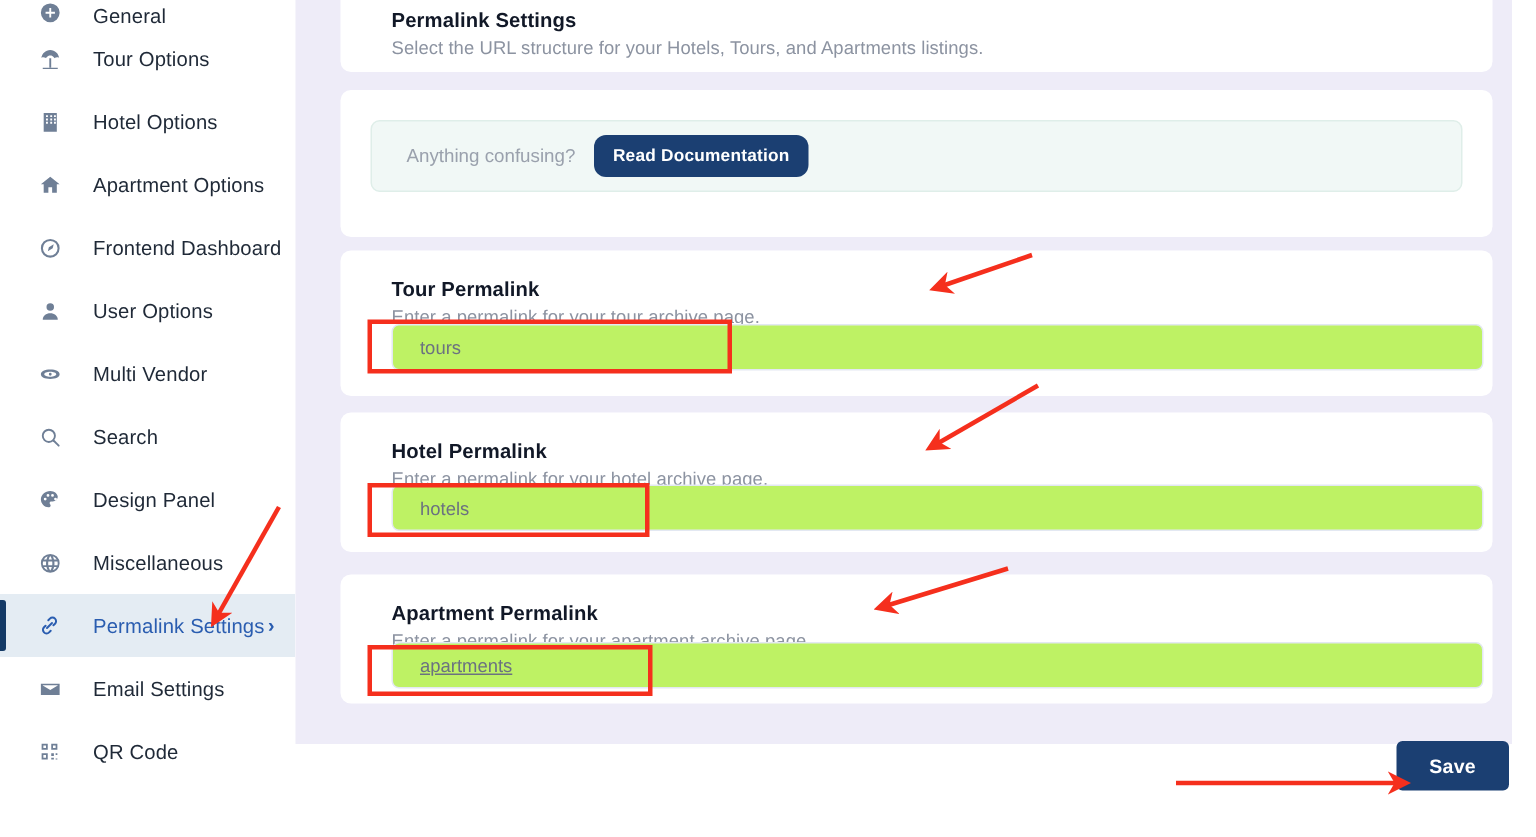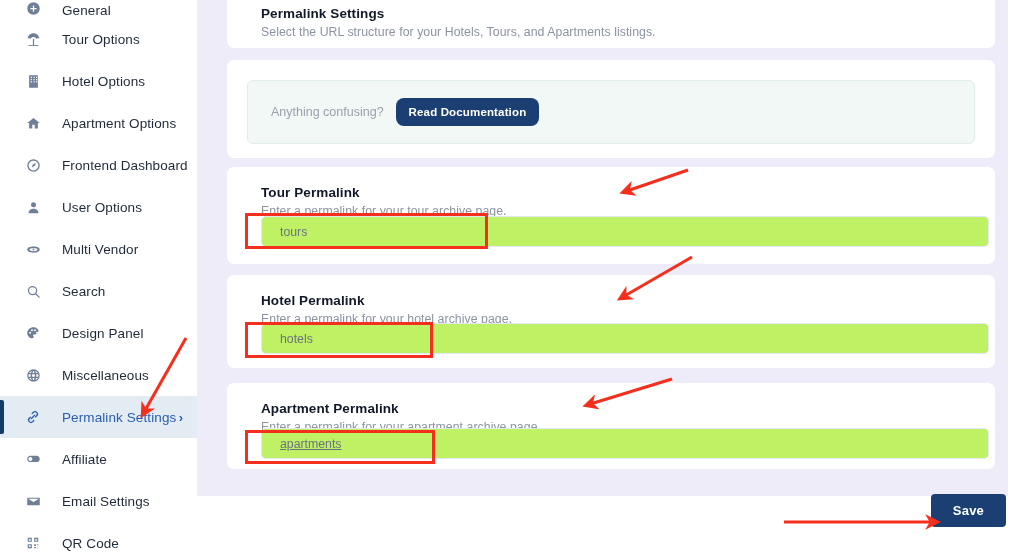--- a/index.html
+++ b/index.html
@@ -77,21 +77,21 @@
     font-size: 12.3px; color: #8c93a1; margin-top: 4px;
     letter-spacing: .05px;
   }
   
   #card-header { top: -22px; height: 70px; padding: 28px 0 0 34px; border-radius: 0 0 7px 7px; }
 
   
   #card-docs { top: 60px; height: 98px; }
   .docs-banner {
     position: absolute; left: 20px; top: 20px;
-    width: 728px; height: 64px;
+    width: 728px; height: 48px;
     background: #f1f8f6; border: 1px solid #dfeee9; border-radius: 6px;
     display: flex; align-items: center; padding-left: 23px;
   }
   .docs-q { font-size: 12.5px; color: #9aa1ad; }
   .btn-docs {
     margin-left: 12px;
     background: #1b3f72; color: #ffffff;
     font-size: 11.5px; font-weight: bold;
     padding: 8px 13px; border: none; border-radius: 8px;
     cursor: pointer; letter-spacing: .15px;
@@ -230,28 +230,20 @@
       <div class="nav-item active">
         <span class="ic">
           <svg width="16" height="16" viewBox="0 0 24 24" fill="none" stroke="currentColor" stroke-width="2" stroke-linecap="round">
             <path d="M9.5 14.5l5-5"></path>
             <path d="M10.8 6.7l1.6-1.6a3.6 3.6 0 115.1 5.1l-1.6 1.6"></path>
             <path d="M13.2 17.3l-1.6 1.6a3.6 3.6 0 11-5.1-5.1l1.6-1.6"></path>
           </svg>
         </span>
         <span class="lbl">Permalink Settings</span>
         <span class="chev">›</span>
-      </div>
-      <div class="nav-item">
-        <span class="ic">
-          <svg width="15" height="15" viewBox="0 0 24 24" fill="currentColor">
-            <path d="M2 11c0-2.8 2.2-5 5-5h10c2.8 0 5 2.2 5 5s-2.2 5-5 5H7c-2.8 0-5-2.2-5-5zm5-3.2a3.2 3.2 0 100 6.4 3.2 3.2 0 000-6.4zM17 9a2 2 0 110 4 2 2 0 010-4z"></path>
-          </svg>
-        </span>
-        <span class="lbl">Affiliate</span>
       </div>
       <div class="nav-item">
         <span class="ic">
           <svg width="15" height="15" viewBox="0 0 24 24" fill="currentColor">
             <path d="M2 6h20v12H2V6zm2 1.6v.3l8 5 8-5v-.3H4z"></path>
           </svg>
         </span>
         <span class="lbl">Email Settings</span>
       </div>
       <div class="nav-item">

